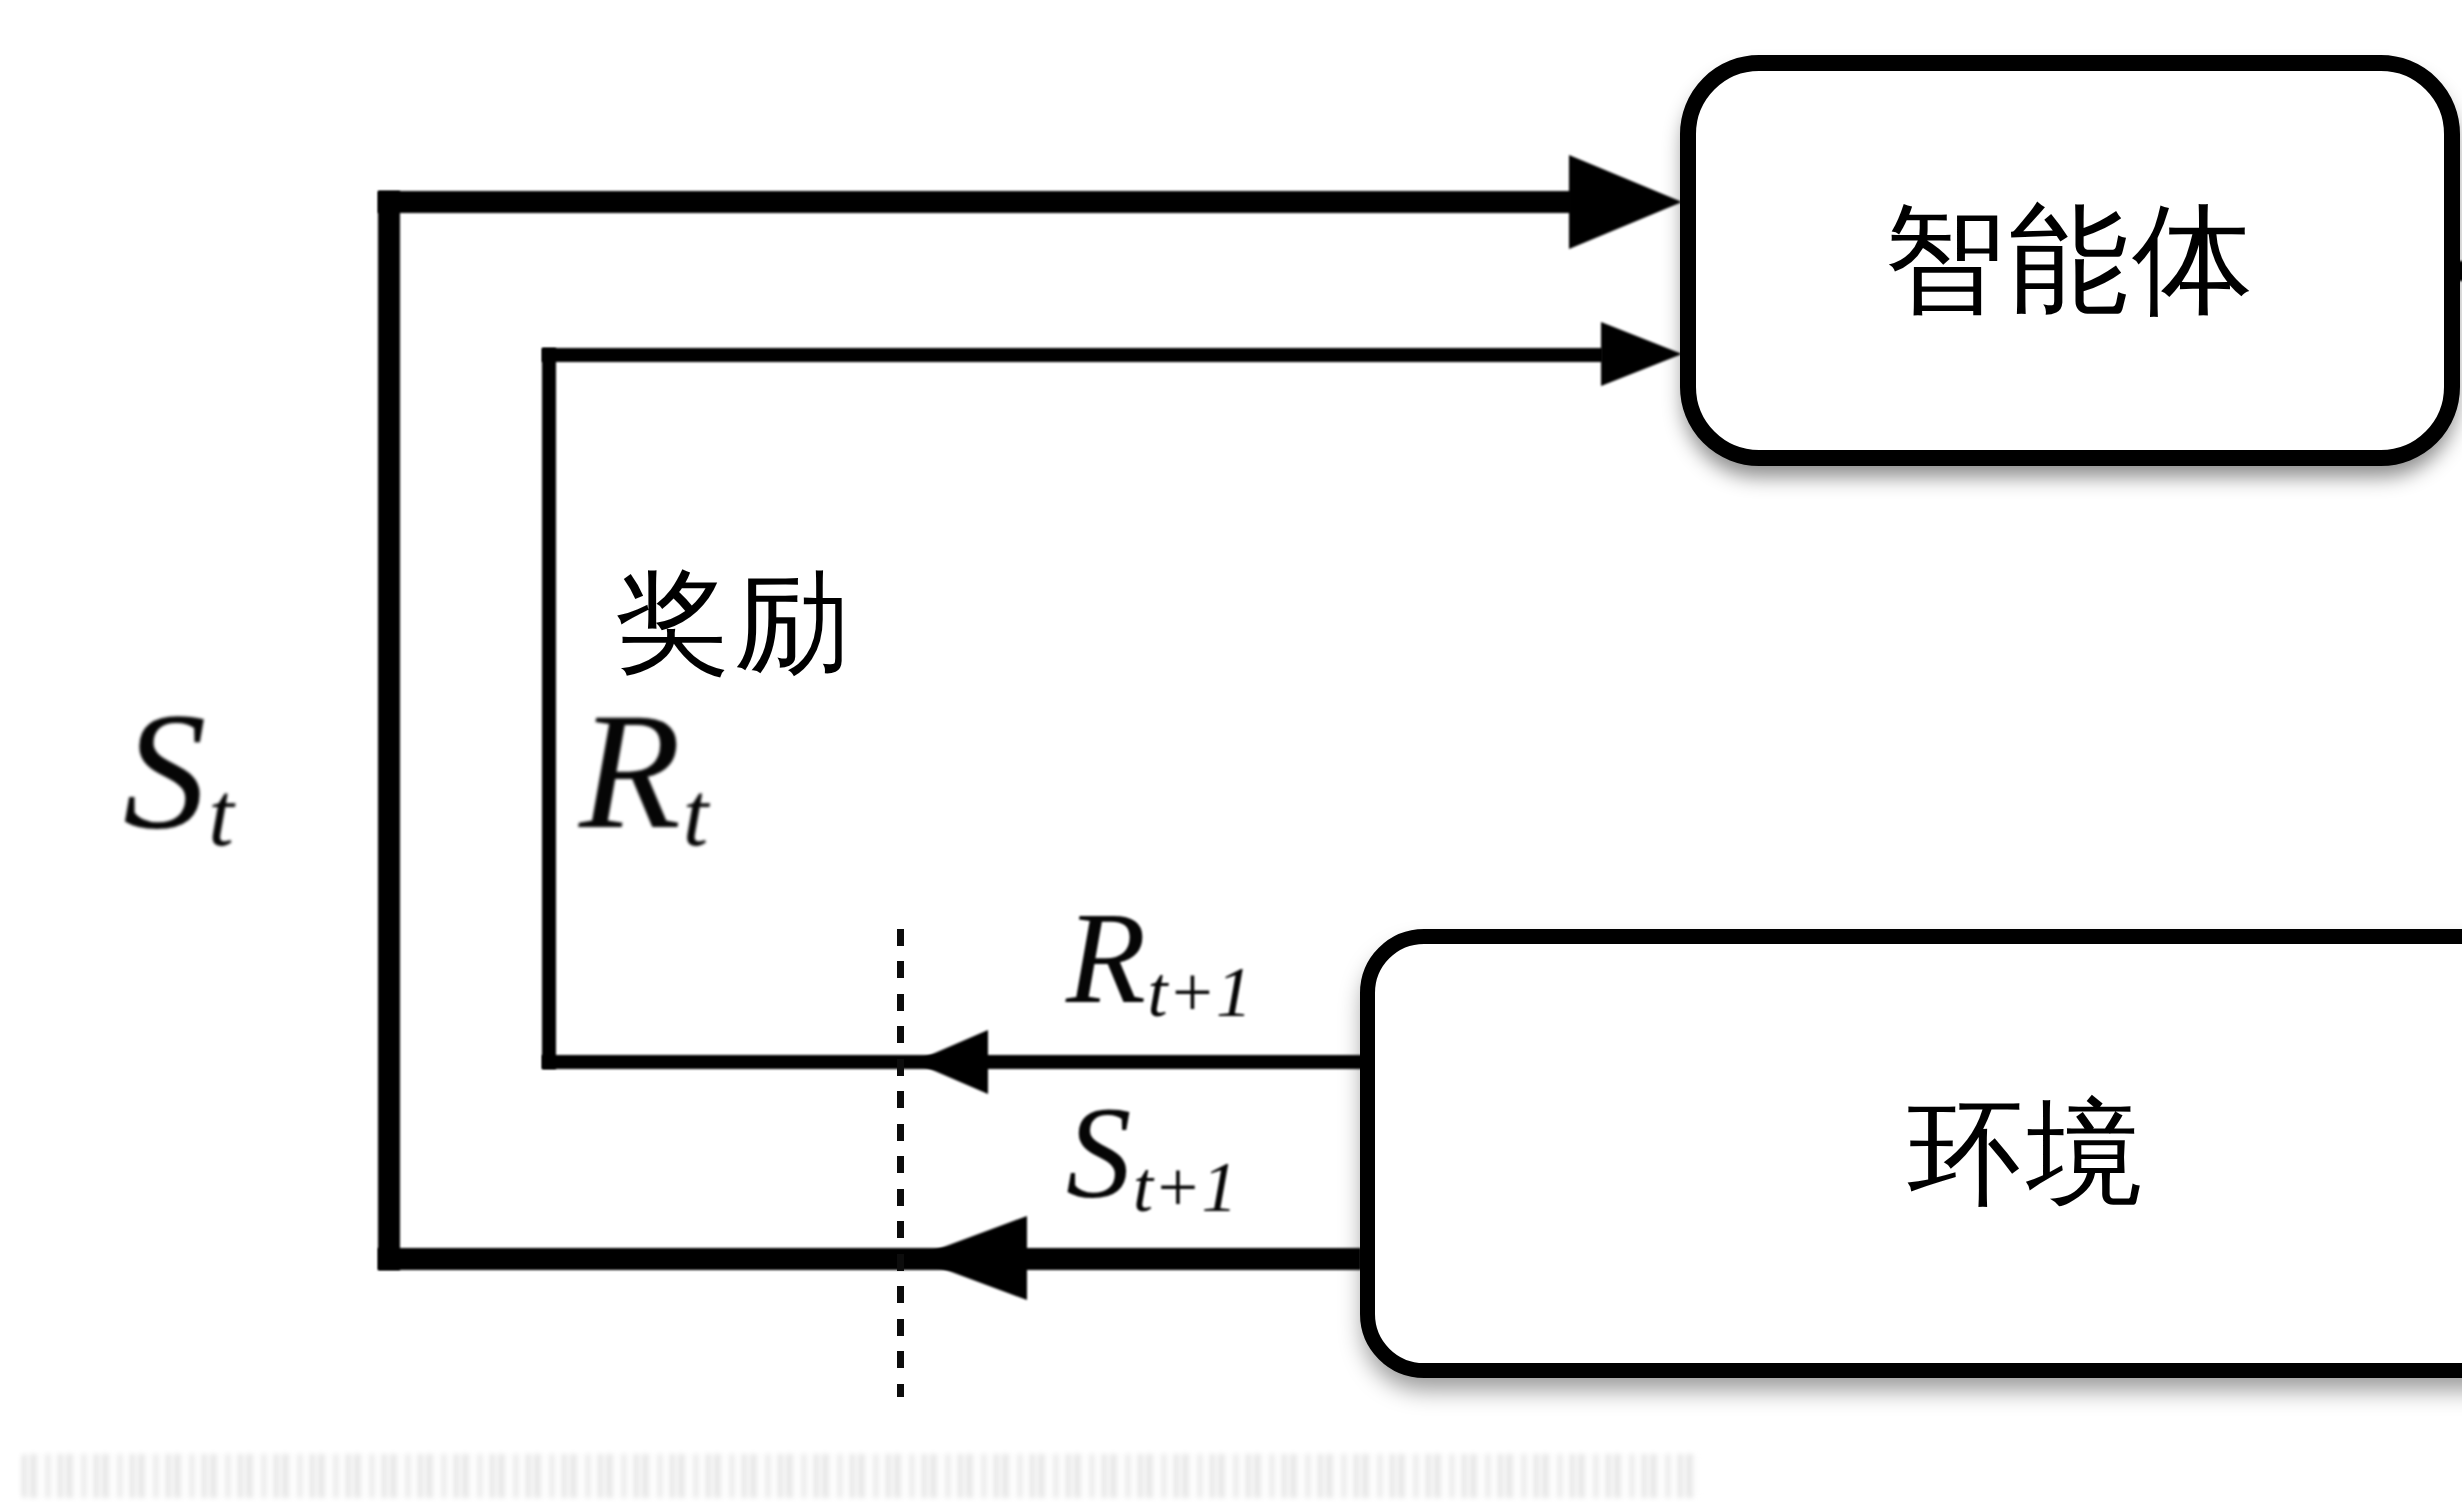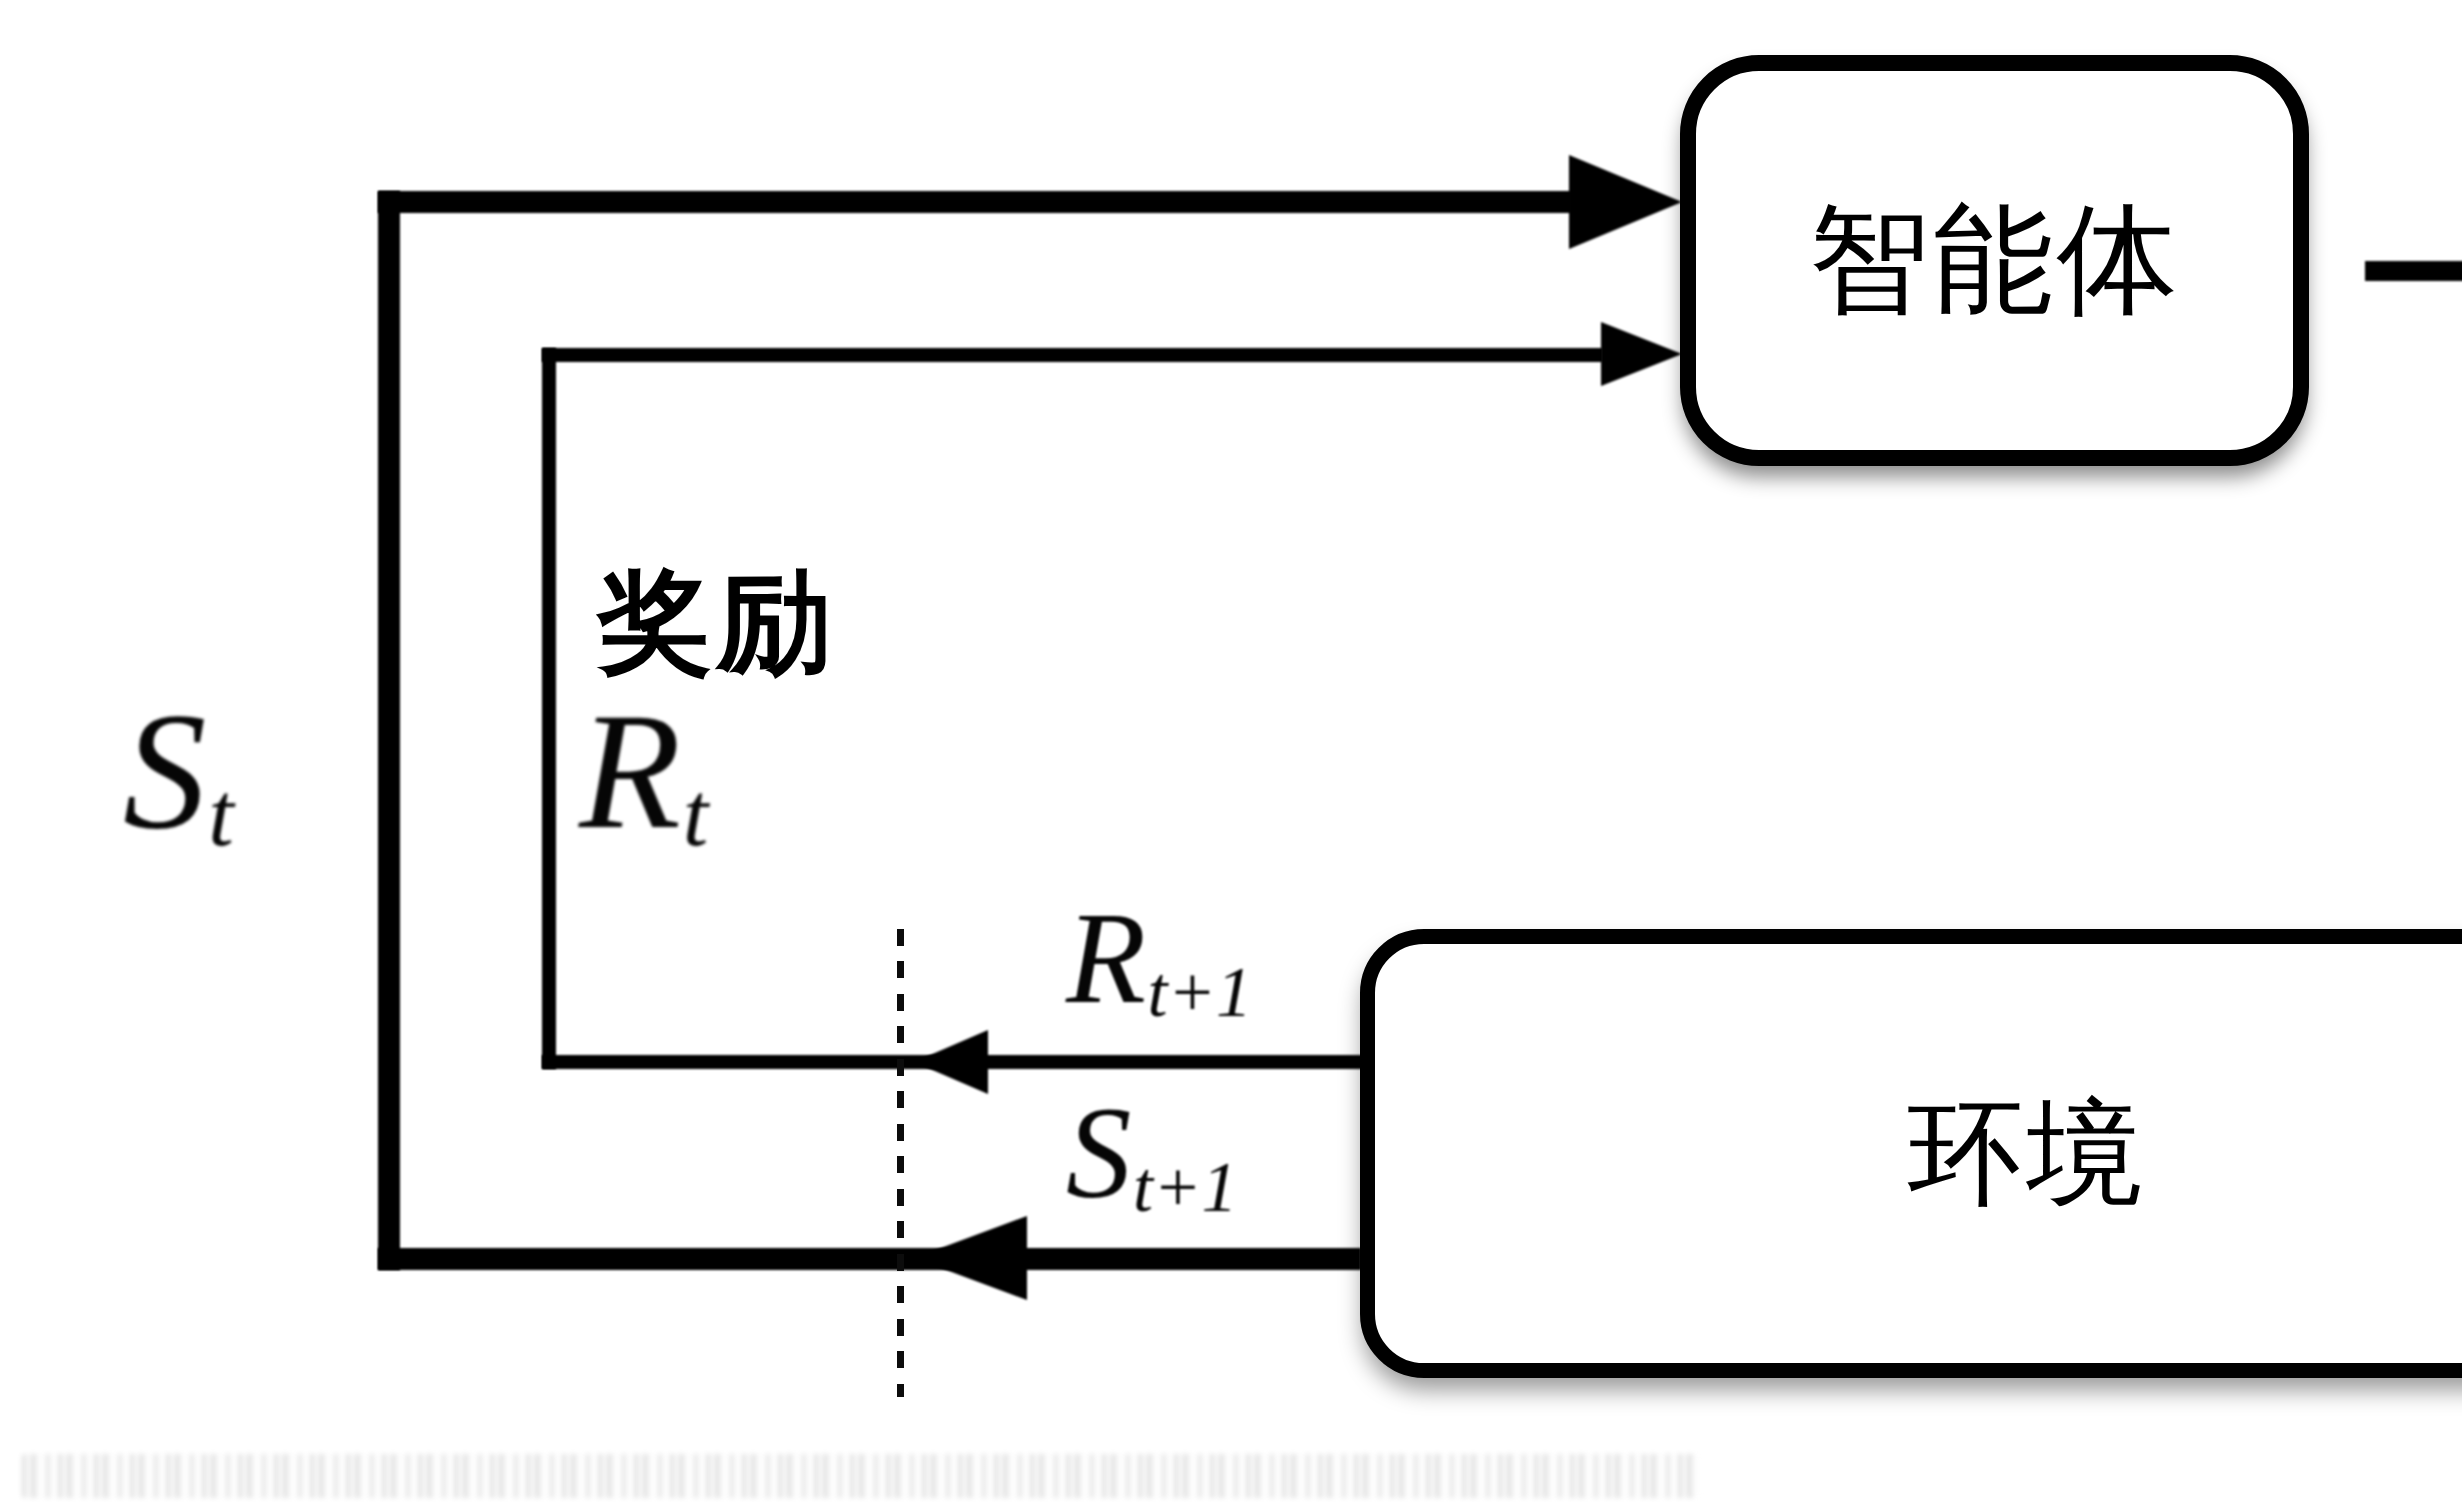--- a/index.html
+++ b/index.html
@@ -59,37 +59,37 @@
   <div class="ln soft" style="left:378px;top:1248px;width:983px;height:21.7px;"></div>
 
   <div class="ln soft" style="left:542px;top:348px;width:1061px;height:13.8px;"></div>
   <div class="ln soft" style="left:542px;top:348px;width:13.8px;height:721px;"></div>
   <div class="ln soft" style="left:542px;top:1055px;width:820px;height:13.8px;"></div>
 
   <div class="ln soft" style="left:2365px;top:261px;width:1139px;height:19.7px;"></div>
 
   <div class="dash-v soft-light" style="left:897px;top:929px;width:6.9px;height:468px;"></div>
 
-  <div class="node soft-light" style="left:1680px;top:55px;width:629px;height:411px;border-radius:79px;
+  <div class="node soft-light" style="left:1680px;top:55px;width:780px;height:411px;border-radius:79px;
               box-shadow:0 13.8px 20.7px -3px rgba(0,0,0,0.45);">
     <span class="node-label" style="font-size:121px;letter-spacing:3px;">智能体</span>
   </div>
 
   <div class="node soft-light" style="left:1360px;top:929px;width:1333px;height:449px;border-width:15.8px;border-radius:64px;
               box-shadow:0 14.8px 23.6px -3px rgba(0,0,0,0.40);">
     <span class="node-label" style="font-size:116px;letter-spacing:3px;">环境</span>
   </div>
 
   <div class="ah ah-right-lg soft" style="left:1569px;top:155px;"></div>
   <div class="ah ah-right-sm soft" style="left:1601px;top:322px;"></div>
   <div class="ah ah-left-lg soft" style="left:914px;top:1216px;"></div>
   <div class="ah ah-left-sm soft" style="left:914px;top:1030px;"></div>
 
 
-  <div class="cn soft-light" style="left:598px;top:566px;font-size:114px;letter-spacing:4.9px;font-weight:bold;">奖励</div>
+  <div class="cn soft-light" style="left:616px;top:566px;font-size:114px;letter-spacing:4.9px;">奖励</div>
 
   <div class="math soft-more" style="left:123px;top:687px;font-size:167px;">
     <span>S</span><span class="sub">t</span>
   </div>
 
   <div class="math soft-more" style="left:579px;top:687px;font-size:167px;">
     <span>R</span><span class="sub">t</span>
   </div>
 
   <div class="math soft-mid" style="left:1066px;top:892px;font-size:131px;">

